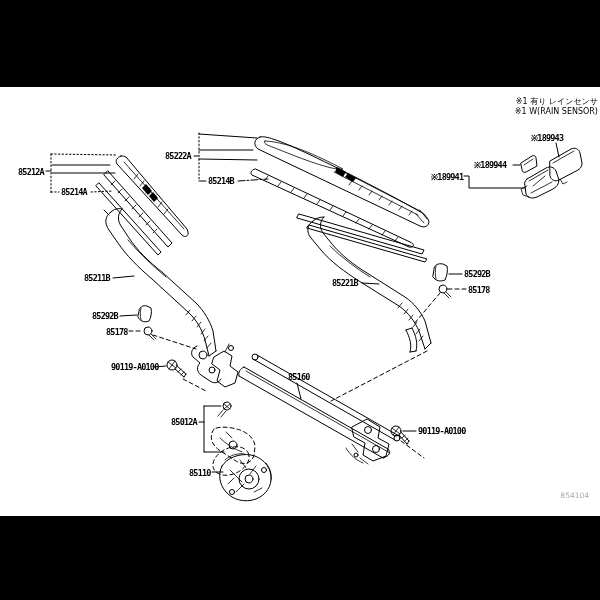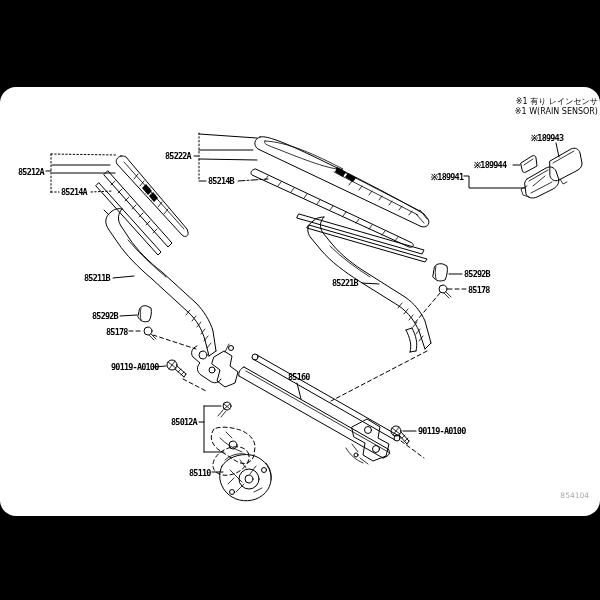--- a/index.html
+++ b/index.html
@@ -1,17 +1,17 @@
 <!DOCTYPE html>
 <html><head>
 <meta charset="utf-8">
 <style>
   html,body{margin:0;padding:0;background:#000;}
   .page{position:relative;width:600px;height:600px;background:#000;overflow:hidden;}
-  .canvas{position:absolute;left:0;top:87px;width:600px;height:429px;background:#fff;border-radius:16px;}
+  .canvas{position:absolute;left:0;top:87px;width:600px;height:429px;background:#fff;}
   svg{display:block;}
   svg *{vector-effect:non-scaling-stroke;}
   .ln{stroke:#000;fill:none;stroke-width:1;stroke-linecap:round;stroke-linejoin:round;}
   .thin{stroke-width:.8;}
   .dot{stroke-dasharray:1.5 2.2;}
   .dsh{stroke-dasharray:4 3;}
   .dshdot{stroke-dasharray:7 2 2 2;}
   .blk{fill:#000;stroke:none;}
   .lbl{font:bold 8.5px "DejaVu Sans Mono", monospace;letter-spacing:-0.8px;fill:#000;}
   .note{font:8px "DejaVu Sans", sans-serif;fill:#000;}

